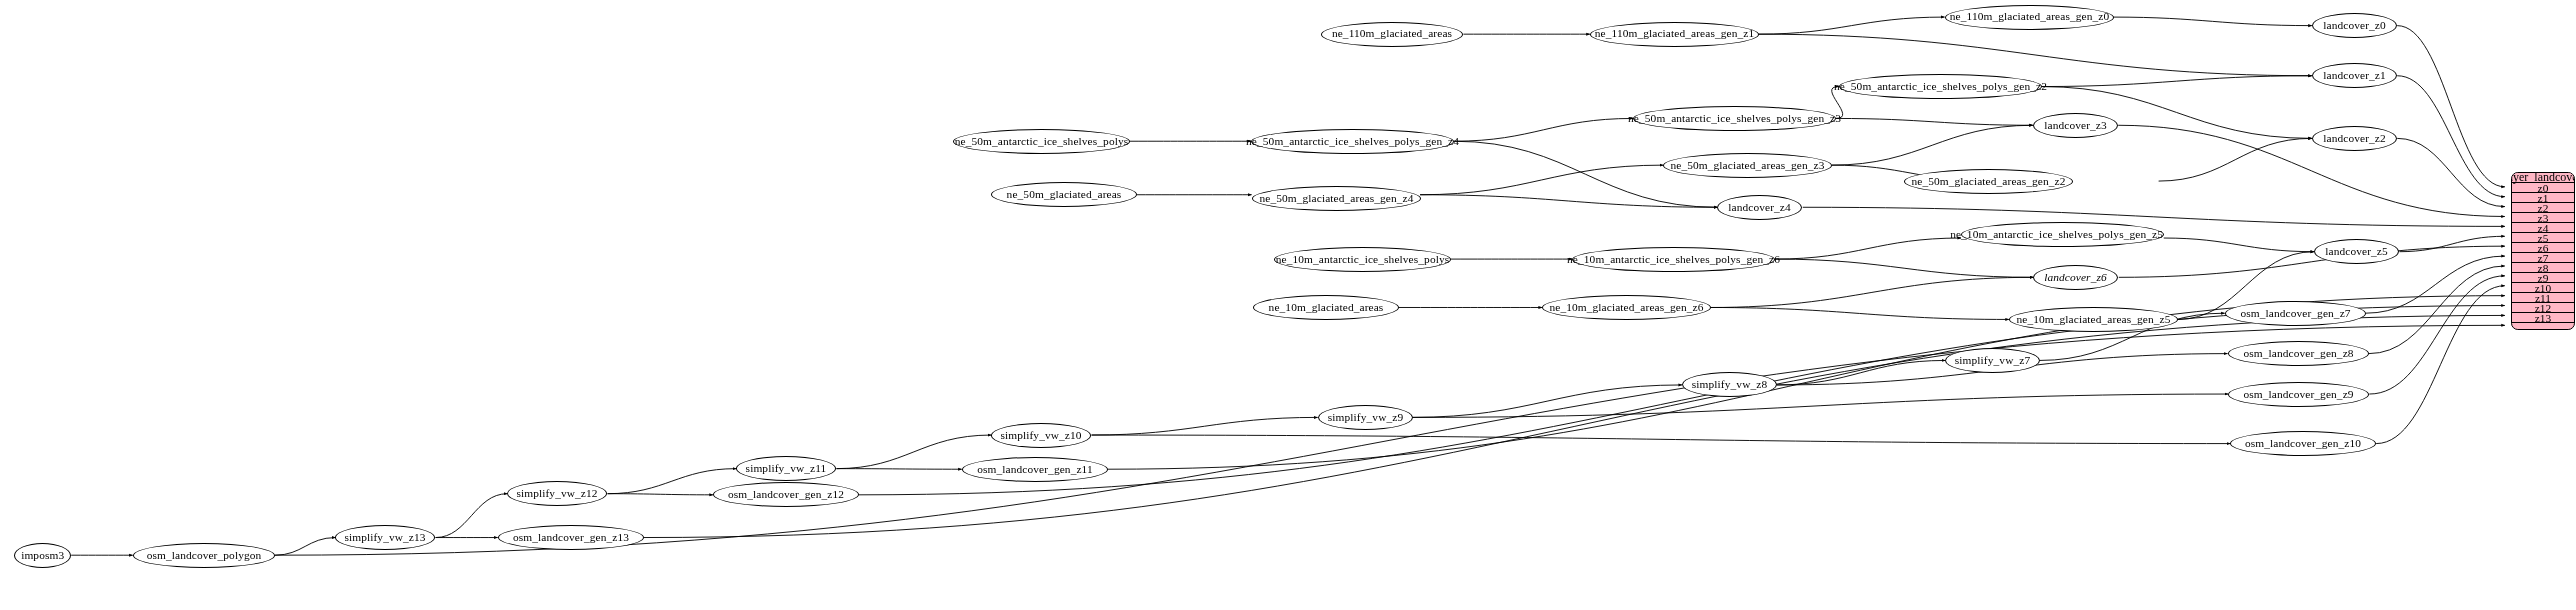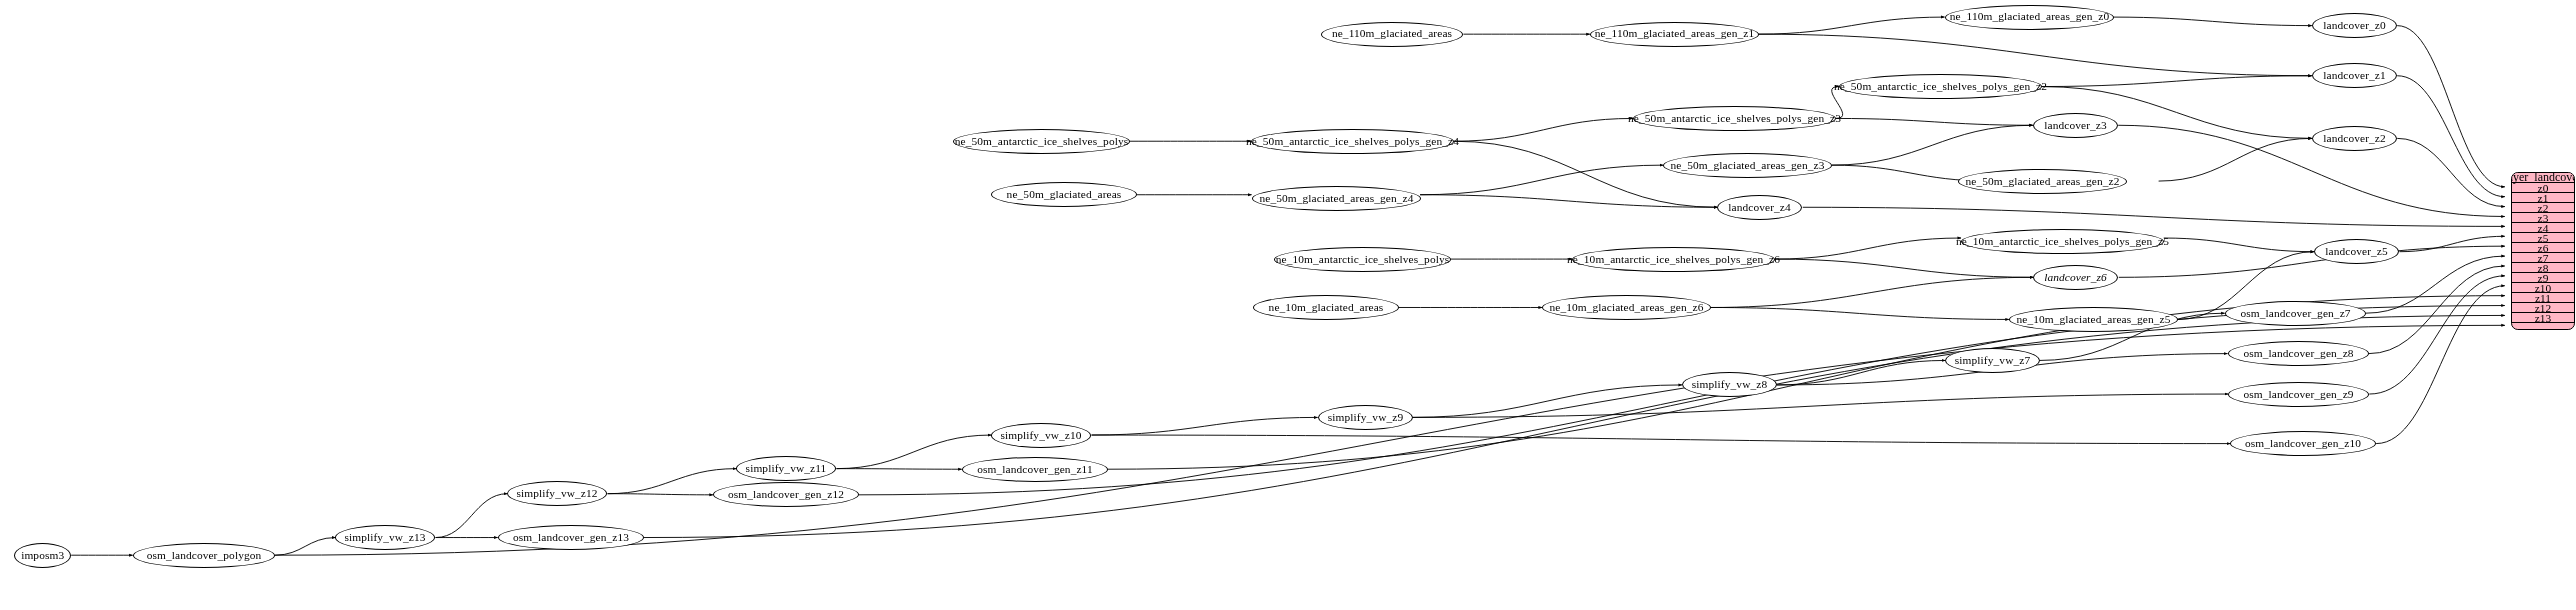--- a/index.html
+++ b/index.html
@@ -174,27 +174,27 @@
       </div>
       <div class="gnode" style="left: 991px; top: 182px; width: 146px; height: 25px;">
         <span>ne_50m_glaciated_areas</span>
       </div>
       <div class="gnode" style="left: 1252px; top: 186px; width: 169px; height: 25px;">
         <span>ne_50m_glaciated_areas_gen_z4</span>
       </div>
       <div class="gnode" style="left: 1663px; top: 153px; width: 169px; height: 25px;">
         <span>ne_50m_glaciated_areas_gen_z3</span>
       </div>
-      <div class="gnode" style="left: 1958px; top: 169px; width: 169px; height: 25px;">
+      <div class="gnode" style="left: 1904px; top: 169px; width: 169px; height: 25px;">
         <span>ne_50m_glaciated_areas_gen_z2</span>
       </div>
       <div class="gnode" style="left: 1717px; top: 195px; width: 85px; height: 25px;">
         <span>landcover_z4</span>
       </div>
-      <div class="gnode" style="left: 1961px; top: 229px; width: 203px; height: 25px;">
+      <div class="gnode" style="left: 1961px; top: 222px; width: 203px; height: 25px; justify-content: flex-end;">
         <span>ne_10m_antarctic_ice_shelves_polys_gen_z5</span>
       </div>
       <div class="gnode" style="left: 2314px; top: 239px; width: 85px; height: 25px;">
         <span>landcover_z5</span>
       </div>
       <div class="gnode" style="left: 1274px; top: 247px; width: 177px; height: 25px;">
         <span>ne_10m_antarctic_ice_shelves_polys</span>
       </div>
       <div class="gnode" style="left: 1572px; top: 247px; width: 203px; height: 25px;">
         <span>ne_10m_antarctic_ice_shelves_polys_gen_z6</span>

